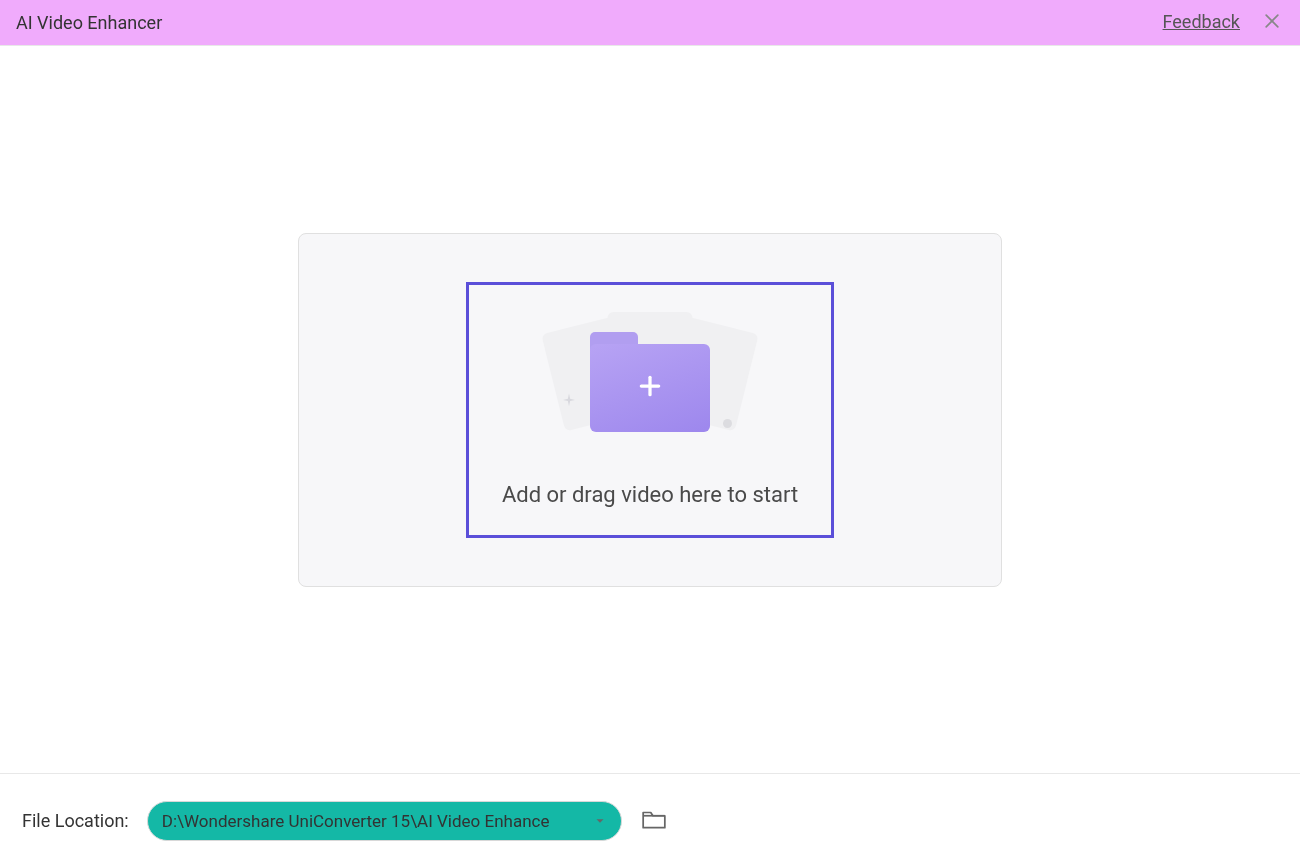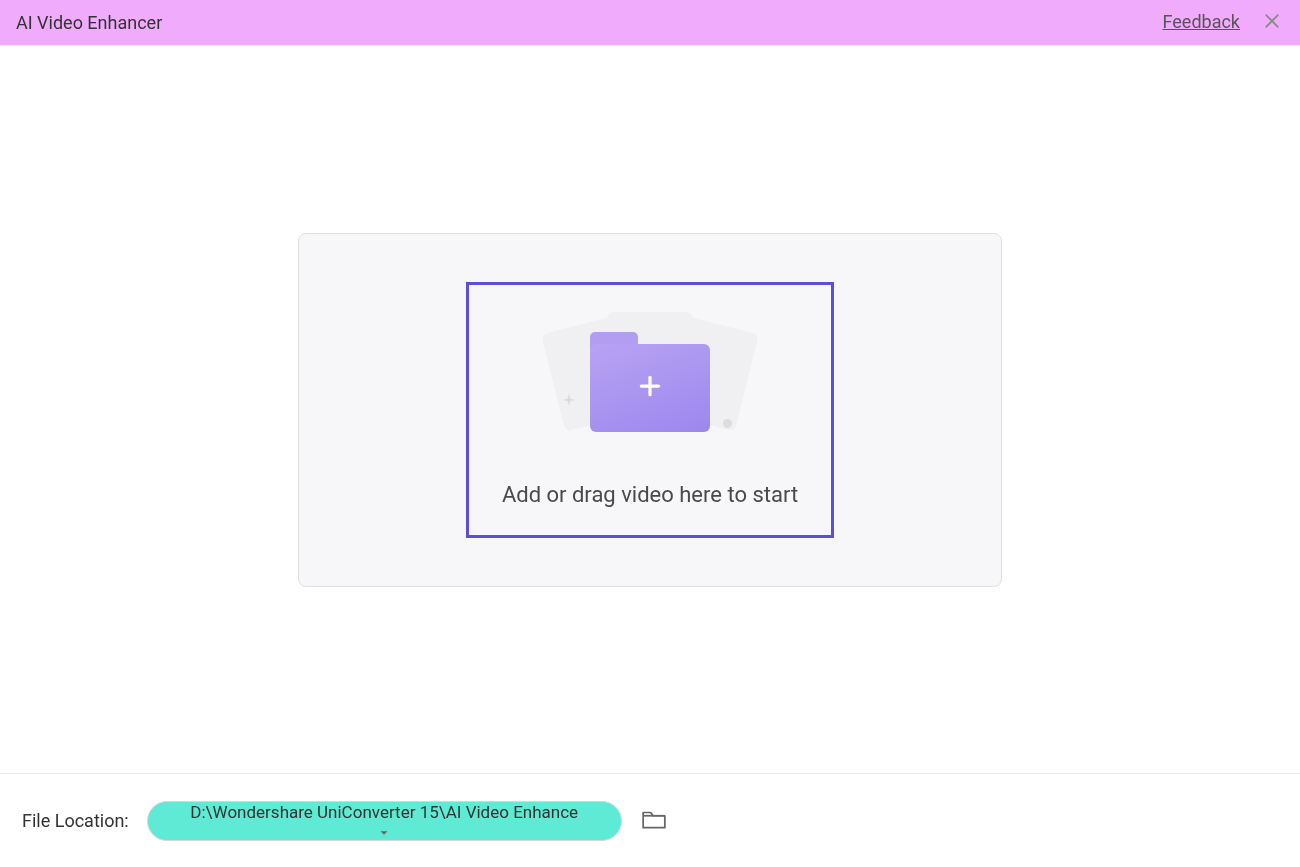--- a/index.html
+++ b/index.html
@@ -212,22 +212,21 @@
     .file-location-select {
       display: flex;
       align-items: center;
       justify-content: space-between;
       width: 475px;
       height: 40px;
       border: 1px solid #d8d8d8;
       border-radius: 20px;
       padding: 0 14px;
       cursor: pointer;
-      background: #5eead4;
-      flex-direction: column;
+      background: #14b8a6;
     }
     
     .file-location-select .path {
       font-size: 17px;
       color: #333;
       white-space: nowrap;
       overflow: hidden;
       text-overflow: ellipsis;
     }
     

